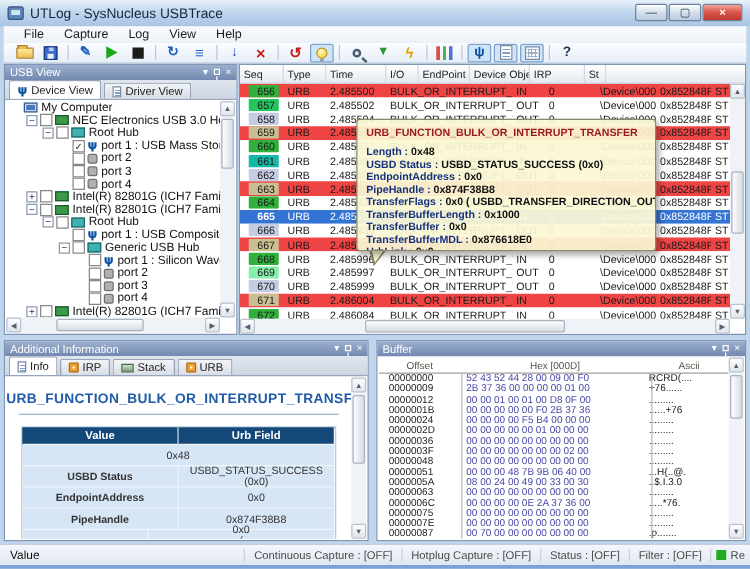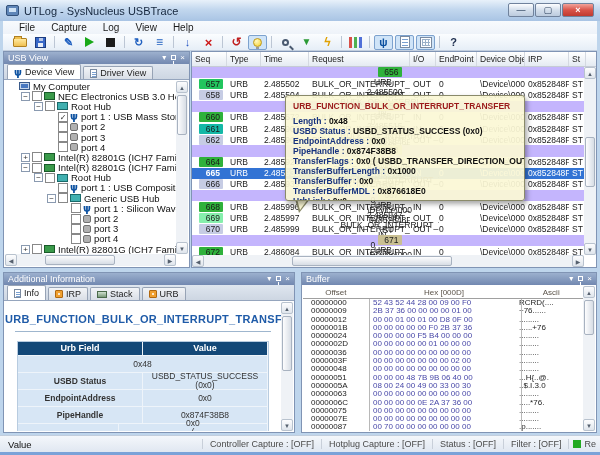--- a/index.html
+++ b/index.html
@@ -86,21 +86,21 @@
   .sb{background:#eff2f6;position:absolute;}
   .sb .arr{position:absolute;font-size:6px;color:#55606e;width:12px;height:12px;line-height:12px;text-align:center;background:linear-gradient(#fdfdfe,#dfe5ec);border:1px solid #b8c2ce;border-radius:2px;}
   .thumb{position:absolute;background:linear-gradient(90deg,#fdfdfe,#d7dde5);border:1px solid #a8b2c0;border-radius:2px;}
   .thumbh{background:linear-gradient(#fdfdfe,#d7dde5);}
   
   .capture{position:absolute;left:191px;top:51px;width:406px;height:217px;background:#fff;border:1px solid #8094b4;}
   .thead{display:flex;height:15px;background:linear-gradient(#ffffff,#e4eaf2);border-bottom:1px solid #c5cbd5;}
   .th{font-size:8.5px;color:#222;padding:2px 3px;border-right:1px solid #d4d9e1;overflow:hidden;white-space:nowrap;}
   .tbody{position:absolute;left:0;top:15px;right:12px;bottom:12px;overflow:hidden;}
   .row{display:flex;height:11.2px;align-items:center;background:#fff;}
-  .row.shaded{background:#c4b5fd;flex-direction:column;}
+  .row.shaded{background:#ef4444;}
   .row.sel{background:#3273d4;color:#fff;}
   .td{font-size:8.5px;color:#1a1a1a;padding:0 3px;white-space:nowrap;overflow:hidden;flex:none;}
   .row.sel .td{color:#fff;}
   .seqchip{display:block;margin-left:7px;width:24px;text-align:right;padding-right:3px;border-radius:1px;}
   .row.sel .seqchip{background:transparent!important;}
   
   .tooltip{position:absolute;left:285px;top:95px;width:240px;height:106px;background:rgba(251,248,213,0.93);
     border:1px solid #8a8a6a;border-radius:3px;box-shadow:2px 3px 5px rgba(0,0,0,0.35);padding:5px 7px;overflow:hidden;z-index:30;}
   .tt-title{font-size:8.5px;font-weight:bold;color:#9b1b1b;margin-bottom:5px;white-space:nowrap;}
   .tt-line{font-size:8.5px;font-weight:bold;line-height:10px;white-space:nowrap;}
@@ -362,21 +362,20 @@
       <span class="arr" style="right:0;top:0;">▶</span>
       <span class="thumb thumbh" style="top:1px;left:40px;width:70px;height:10px;"></span>
     </div>
   </div>
 
   <div class="capture">
     <div class="thead" id="thead">
         <div class="th" style="width: 35px;">Seq</div>
         <div class="th" style="width: 34px;">Type</div>
         <div class="th" style="width: 48px;">Time</div>
-        <div class="th" style="width: 101px;">Request</div>
         <div class="th" style="width: 26px;">I/O</div>
         <div class="th" style="width: 41px;">EndPoint</div>
         <div class="th" style="width: 48px;">Device Object</div>
         <div class="th" style="width: 44px;">IRP</div>
         <div class="th" style="width: 17px;">St</div>
       </div>
     <div class="tbody" id="tbody">
         <div class="row shaded">
           <div class="td" style="width: 35px; padding: 0px;">
             <span class="seqchip" style="background: rgb(47, 177, 59);">656</span>
@@ -652,22 +651,22 @@
         <div class="tab">
           <span class="tic tic-urb"></span>
           <span class="tlab">URB</span>
         </div>
       </div>
     <div class="infocontent">
       <div class="info-heading">URB_FUNCTION_BULK_OR_INTERRUPT_TRANSFER</div>
       <div class="info-hr"></div>
       <div class="urbtable" id="urbtable">
           <div class="urow hd">
+            <div class="ucell">Value</div>
             <div class="ucell">Urb Field</div>
-            <div class="ucell">Value</div>
           </div>
           <div class="urow">
             <div class="ucell">
               <div>0x48</div>
             </div>
           </div>
           <div class="urow">
             <div class="ucell f">USBD Status</div>
             <div class="ucell">
               <div>USBD_STATUS_SUCCESS (0x0)</div>
@@ -738,21 +737,21 @@
     <div class="sb" style="right:1px;top:13px;width:12px;bottom:1px;">
       <span class="arr" style="top:0;left:0;">▲</span>
       <span class="arr" style="bottom:0;left:0;">▼</span>
       <span class="thumb" style="left:1px;top:14px;width:10px;height:35px;"></span>
     </div>
   </div>
 
   <div class="statusbar">
     <span class="st-left">Value</span>
     <span id="status-items" style="display:flex;align-items:center;">
-        <span class="st-item">Controller Capture : [OFF]</span>
+        <span class="st-item">Continuous Capture : [OFF]</span>
         <span class="st-item">Hotplug Capture : [OFF]</span>
         <span class="st-item">Status : [OFF]</span>
         <span class="st-item">Filter :  [OFF]</span>
       </span>
     <span class="st-ind">
       <span class="greenbox" id="greenbox" style="background: rgb(34, 170, 34);"></span>
       <span>Re</span>
     </span>
   </div>
   <div class="bottomedge"></div>

